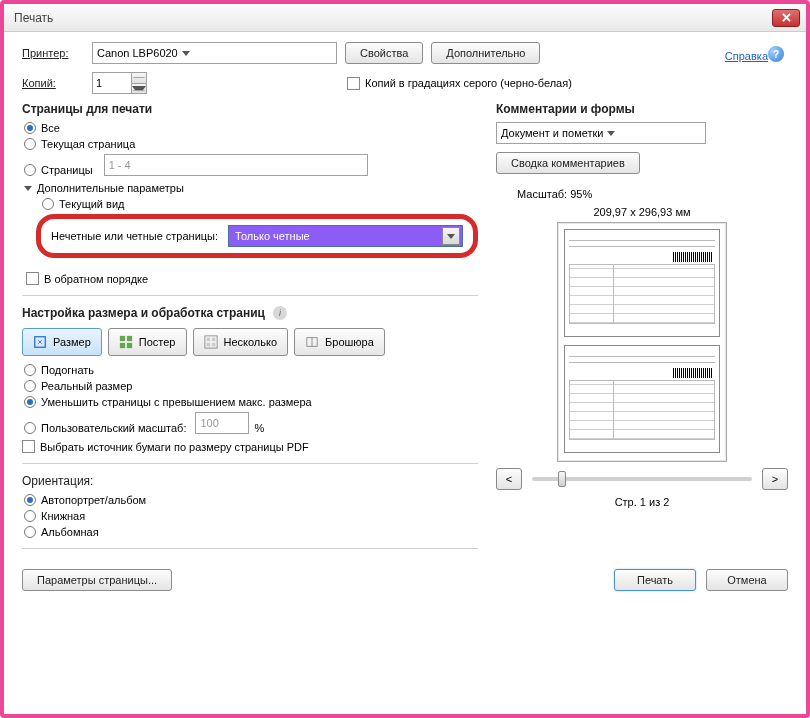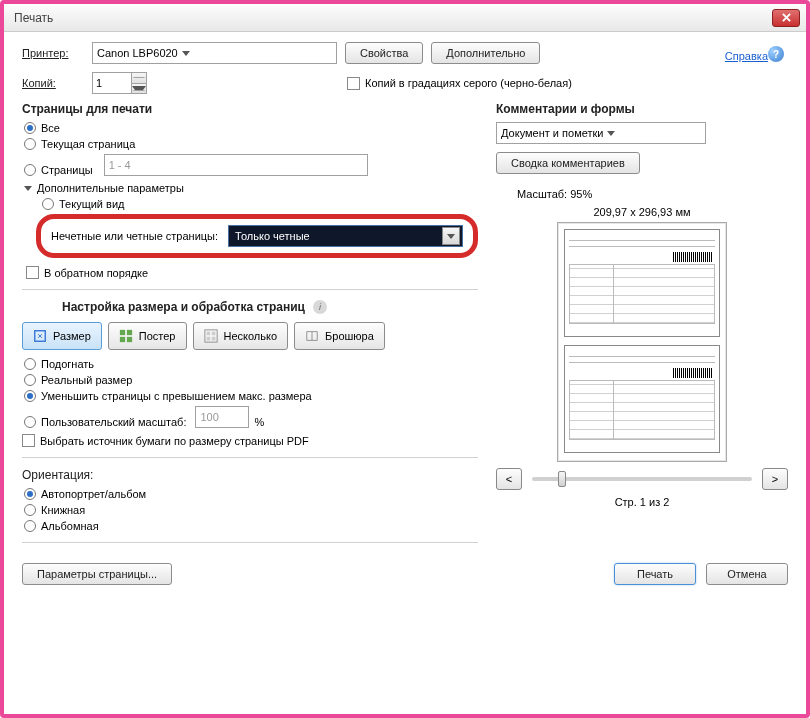--- a/index.html
+++ b/index.html
@@ -33,25 +33,25 @@
 .columns { display: flex; gap: 18px; margin-top: 6px; }
 .colL { width: 456px; }
 .colR { flex: 1; }
 .section-title { font-weight: bold; font-size: 12px; margin-bottom: 6px; color: #222; }
 .radio { display: flex; align-items: flex-end; gap: 5px; margin: 4px 0 4px 2px; cursor: pointer; }
 .rb { width: 12px; height: 12px; border-radius: 50%; border: 1px solid #777; background: #fff; position: relative; }
 .rb.checked::after { content: ''; position: absolute; width: 6px; height: 6px; background: #2c6fc5; border-radius: 50%; top: 2px; left: 2px; }
 .disclosure { display: flex; align-items: center; gap: 5px; margin: 6px 0 4px 2px; cursor: pointer; }
 .disclosure .tri { width: 0; height: 0; border-left: 4px solid transparent; border-right: 4px solid transparent; border-top: 5px solid #555; }
 .sub { margin-left: 18px; }
-.highlight-box { border: 5px solid #d62b2b; border-radius: 18px; padding: 6px 10px; margin: 2px 0 8px -4px; display: flex; align-items: center; gap: 10px; }
-.hl-select { flex: 1; height: 22px; border: 1px solid #4a6fa0; background: #0f172a; color: #fff; display: flex; align-items: center; justify-content: space-between; padding: 0 4px 0 6px; }
+.highlight-box { border: 5px solid #d62b2b; border-radius: 18px; padding: 6px 10px; margin: 2px 0 14px -4px; display: flex; align-items: center; gap: 10px; }
+.hl-select { flex: 1; height: 22px; border: 1px solid #4a6fa0; background: #8b5cf6; color: #fff; display: flex; align-items: center; justify-content: space-between; padding: 0 4px 0 6px; }
 .hl-select .chev-btn { width: 18px; height: 18px; background: linear-gradient(#f6f6f6,#d8d8d8); border: 1px solid #888; display: flex; align-items: center; justify-content: center; margin-right: -2px; }
 .hr { height: 1px; background: #d0d0d0; margin: 10px 0; }
-.section-head { display: flex; align-items: center; gap: 8px; margin-bottom: 8px; margin-left: 40px; }
+.section-head { display: flex; align-items: center; gap: 8px; margin-bottom: 8px; }
 .info-icon { width: 14px; height: 14px; border-radius: 50%; background: #d8d8d8; display: flex; align-items: center; justify-content: center; color: #666; font-style: italic; font-size: 9px; }
 .btn-row { display: flex; gap: 6px; margin-bottom: 8px; }
 .tbtn { height: 28px; padding: 0 10px; background: linear-gradient(#fdfdfd,#e6e6e6); border: 1px solid #8c8c8c; border-radius: 3px; display: flex; align-items: center; gap: 6px; cursor: pointer; }
 .tbtn.active { background: linear-gradient(#eaf4ff,#c8e2f7); border-color: #5a9cd8; }
 .tbtn-icon { width: 14px; height: 14px; }
 .preview-box { width: 170px; height: 240px; border: 1px solid #aaa; margin: 4px auto; padding: 6px 6px; background: #fff; box-shadow: inset 0 0 0 1px #e6e6e6; }
 .preview-doc { width: 100%; height: 108px; border: 1px solid #888; margin-bottom: 8px; background: #fff; position: relative; }
 .preview-doc::before, .preview-doc::after { content:''; position:absolute; left:4px; right:4px; border-top:1px solid #bbb; }
 .preview-doc::before { top: 10px; }
 .preview-doc::after { top: 16px; }

